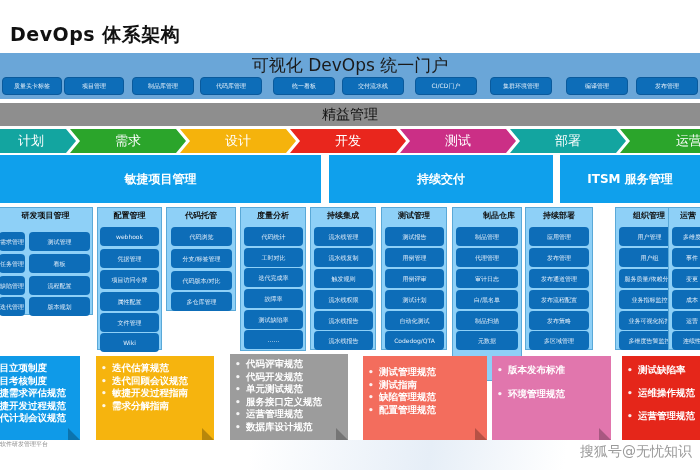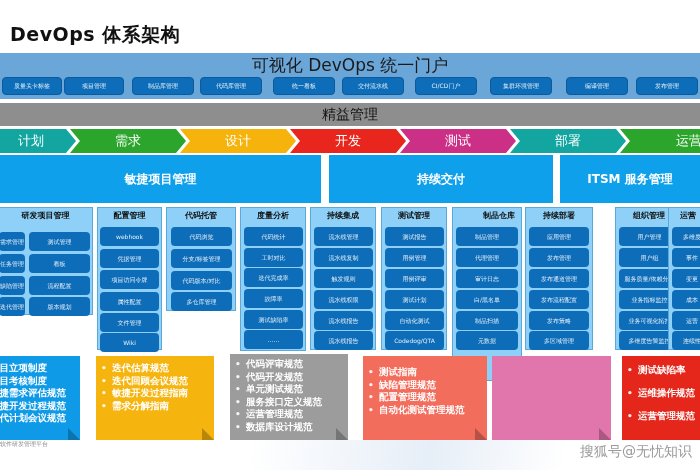--- a/index.html
+++ b/index.html
@@ -203,29 +203,33 @@
     <li><span class="dot">•</span><span>单元测试规范</span></li>
     <li><span class="dot">•</span><span>服务接口定义规范</span></li>
     <li><span class="dot">•</span><span>运营管理规范</span></li>
     <li><span class="dot">•</span><span>数据库设计规范</span></li>
   </ul>
   <div class="fold"></div>
 </div>
 
 <div class="note" style="left:363px;width:124px;background:#f36d5d;">
   <ul style="padding-top:10px;">
+    <li><span class="dot">•</span><span>测试管理规范</span></li>
     <li><span class="dot">•</span><span>测试指南</span></li>
     <li><span class="dot">•</span><span>缺陷管理规范</span></li>
     <li><span class="dot">•</span><span>配置管理规范</span></li>
-    <li><span class="dot">•</span><span>自动化测试管理规范</span></li>
   </ul>
   <div class="fold"></div>
 </div>
 
 <div class="note" style="left:492px;width:119px;background:#e176ad;">
+  <ul style="padding-top:8px;">
+    <li style="height:24px;line-height:12px;"><span class="dot">•</span><span>版本发布标准</span></li>
+    <li><span class="dot">•</span><span>环境管理规范</span></li>
+  </ul>
   <div class="fold"></div>
 </div>
 
 <div class="note" style="left:622px;width:90px;background:#e5261a;">
   <ul style="padding-top:8px;">
     <li style="height:23px;"><span class="dot">•</span><span>测试缺陷率</span></li>
     <li style="height:23px;"><span class="dot">•</span><span>运维操作规范</span></li>
     <li style="height:23px;"><span class="dot">•</span><span>运营管理规范</span></li>
   </ul>
 </div>

